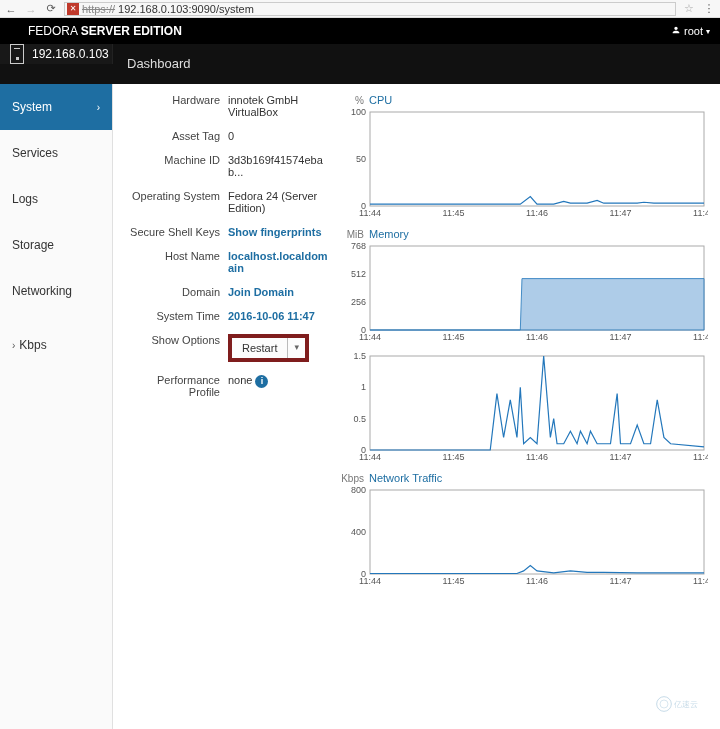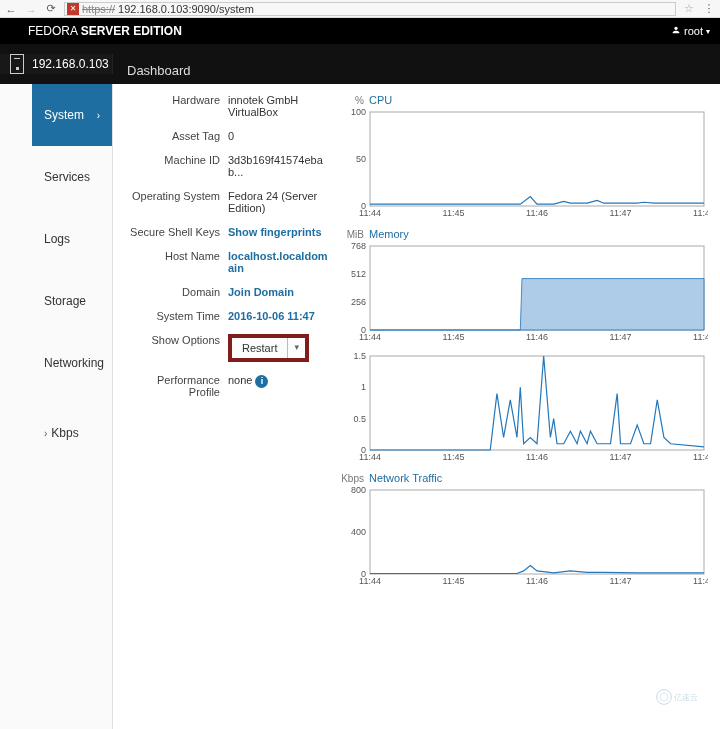--- a/index.html
+++ b/index.html
@@ -12,30 +12,30 @@
     .url-box .strike { text-decoration: line-through; color: #888; }
     .star-icon { color: #aaa; }
     .dots-icon { color: #555; }
 
     .header { height: 26px; background: #000; color: #fff; display: flex; align-items: center; justify-content: space-between; padding: 0 10px; font-size: 12px; }
     .brand .reg { font-weight: 300; margin-left: 18px; }
     .brand .bold { font-weight: 700; }
     .user-drop { display: flex; align-items: center; gap: 3px; font-size: 11px; }
     .user-icon svg { width: 10px; height: 10px; fill: #fff; }
 
-    .nav { height: 40px; background: #111; color: #fff; display: flex; align-items: center; }
+    .nav { height: 40px; background: #111; color: #fff; display: flex; align-items: flex-start; }
     .host-box { width: 113px; display: flex; align-items: center; gap: 8px; padding-left: 10px; background: #181818; border-right: 1px solid #222; font-size: 12px; }
     .host-icon { border: 1px solid #ccc; width: 14px; height: 20px; position: relative; }
     .host-icon::before { content: ""; position: absolute; top: 3px; left: 3px; right: 3px; height: 1px; background: #ccc; }
     .host-icon::after { content: ""; position: absolute; bottom: 3px; left: 5px; width: 3px; height: 3px; background: #ccc; }
     .dash-label { display: flex; align-items: center; padding-left: 14px; font-size: 13px; color: #ddd; margin-top: 12px; }
 
     .layout { display: flex; height: calc(729px - 18px - 26px - 40px); }
     .sidebar { width: 113px; background: #fafafa; border-right: 1px solid #e0e0e0; font-size: 12px; }
-    .nav-item { padding: 24px 12px; color: #333; cursor: pointer; margin-left: 32px; }
+    .nav-item { padding: 16px 12px; color: #333; cursor: pointer; }
     .nav-item.active { background: #1e6ea2; color: #fff; display: flex; justify-content: space-between; align-items: center; }
     .nav-item.active .chev { font-size: 10px; }
     .nav-item.tools { display: flex; align-items: center; gap: 4px; margin-top: 8px; }
     .nav-item.tools .chev { font-size: 10px; color: #555; }
 
     .main { flex: 1; display: flex; padding: 10px 12px 0 10px; overflow: hidden; }
     .info { width: 210px; font-size: 11px; }
     .info-row { display: flex; margin-bottom: 12px; align-items: flex-start; }
     .info-label { width: 105px; text-align: right; color: #444; padding-right: 8px; }
     .info-value { flex: 1; color: #333; word-break: break-word; }
@@ -49,21 +49,21 @@
     .chart-block { margin-bottom: 10px; }
     .chart-title { display: flex; gap: 5px; font-size: 11px; margin-bottom: 2px; align-items: baseline; }
     .chart-unit { color: #777; font-size: 10px; width: 26px; text-align: right; }
     .chart-name { color: #1e6ea2; }
     .chart-svg { display: block; }
     .axis { stroke: #aaa; stroke-width: 1; fill: none; }
     .tick-lbl { font-size: 9px; fill: #555; }
     .data-line { stroke: #2377bb; stroke-width: 1.2; fill: none; }
     .data-fill { fill: #a0c4e4; stroke: #2377bb; stroke-width: 1; opacity: 0.85; }
 
-    .watermark { position: absolute; bottom: 18px; right: 6px; opacity: 0.25; }
+    .watermark { position: absolute; bottom: 11px; right: 6px; opacity: 0.25; }
     .watermark svg { width: 60px; height: 20px; }
   </style>
 </head>
 <body>
 
 <div class="browser-bar">
   <div class="icon">←</div>
   <div class="icon" style="color:#bbb">→</div>
   <div class="icon">⟳</div>
   <div class="url-box">

